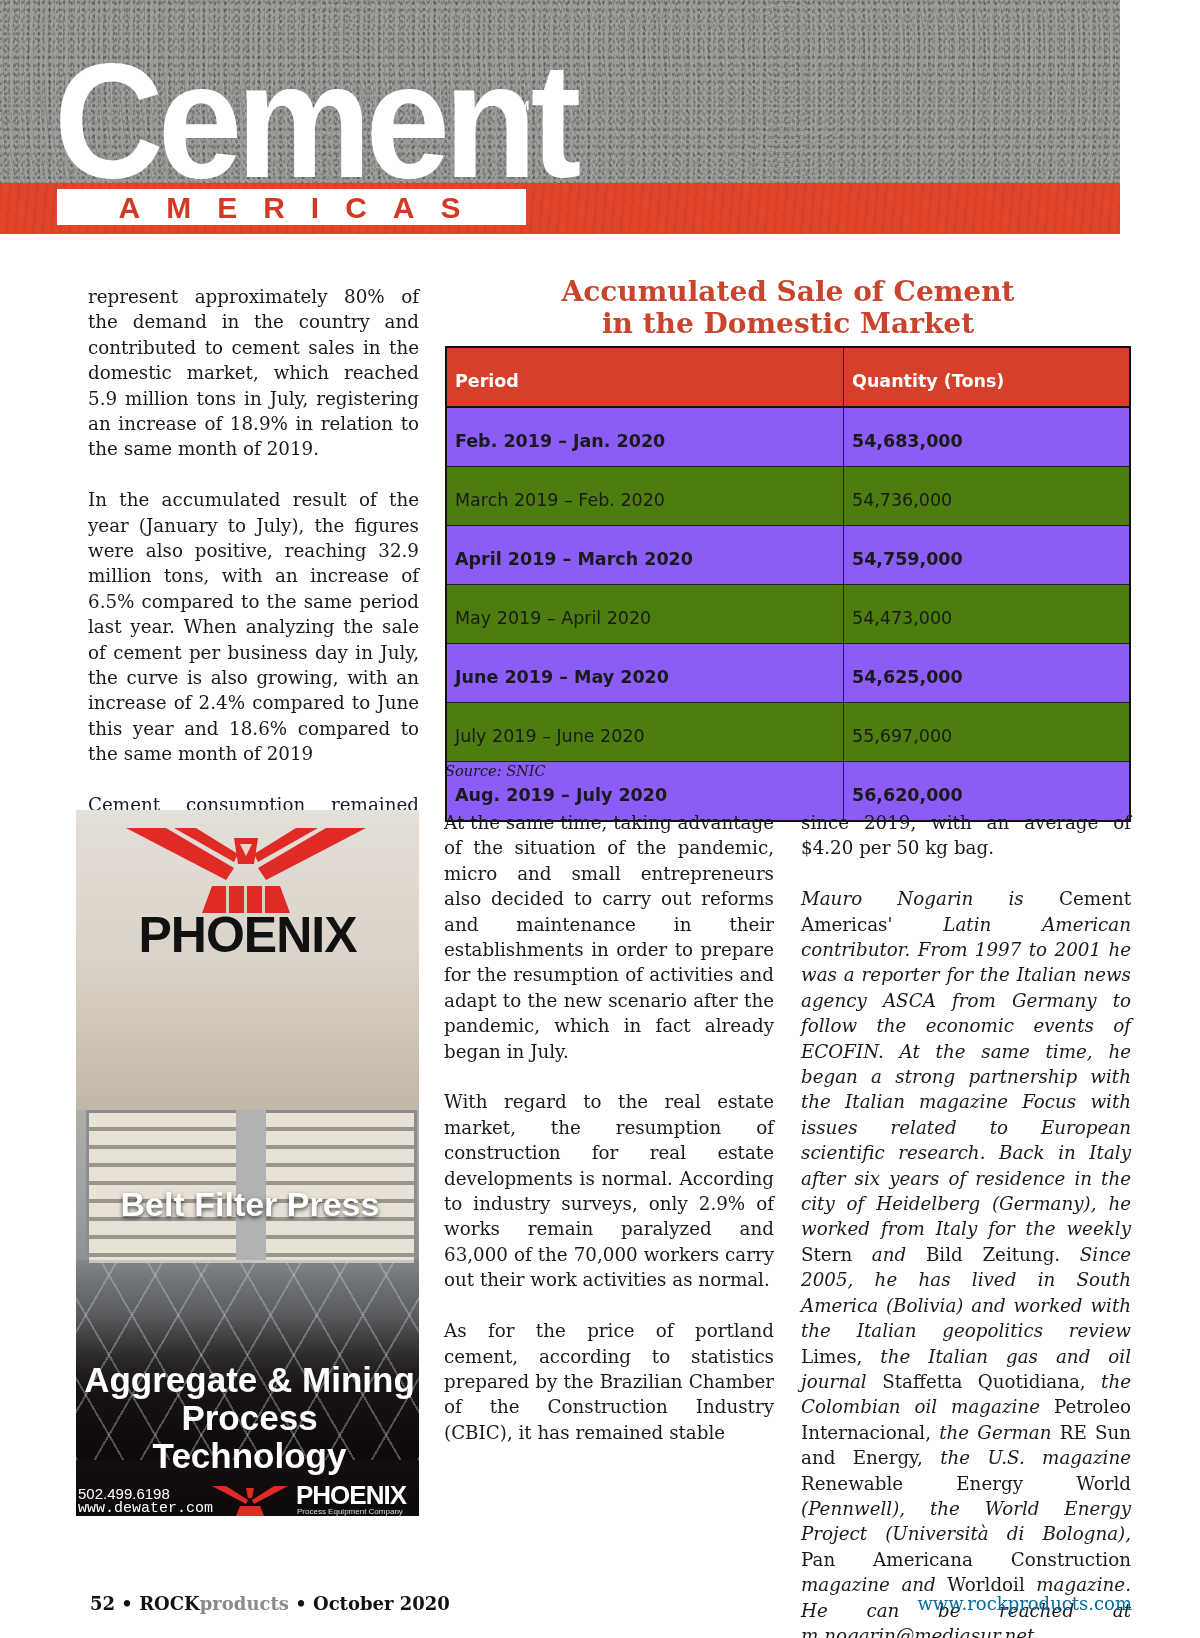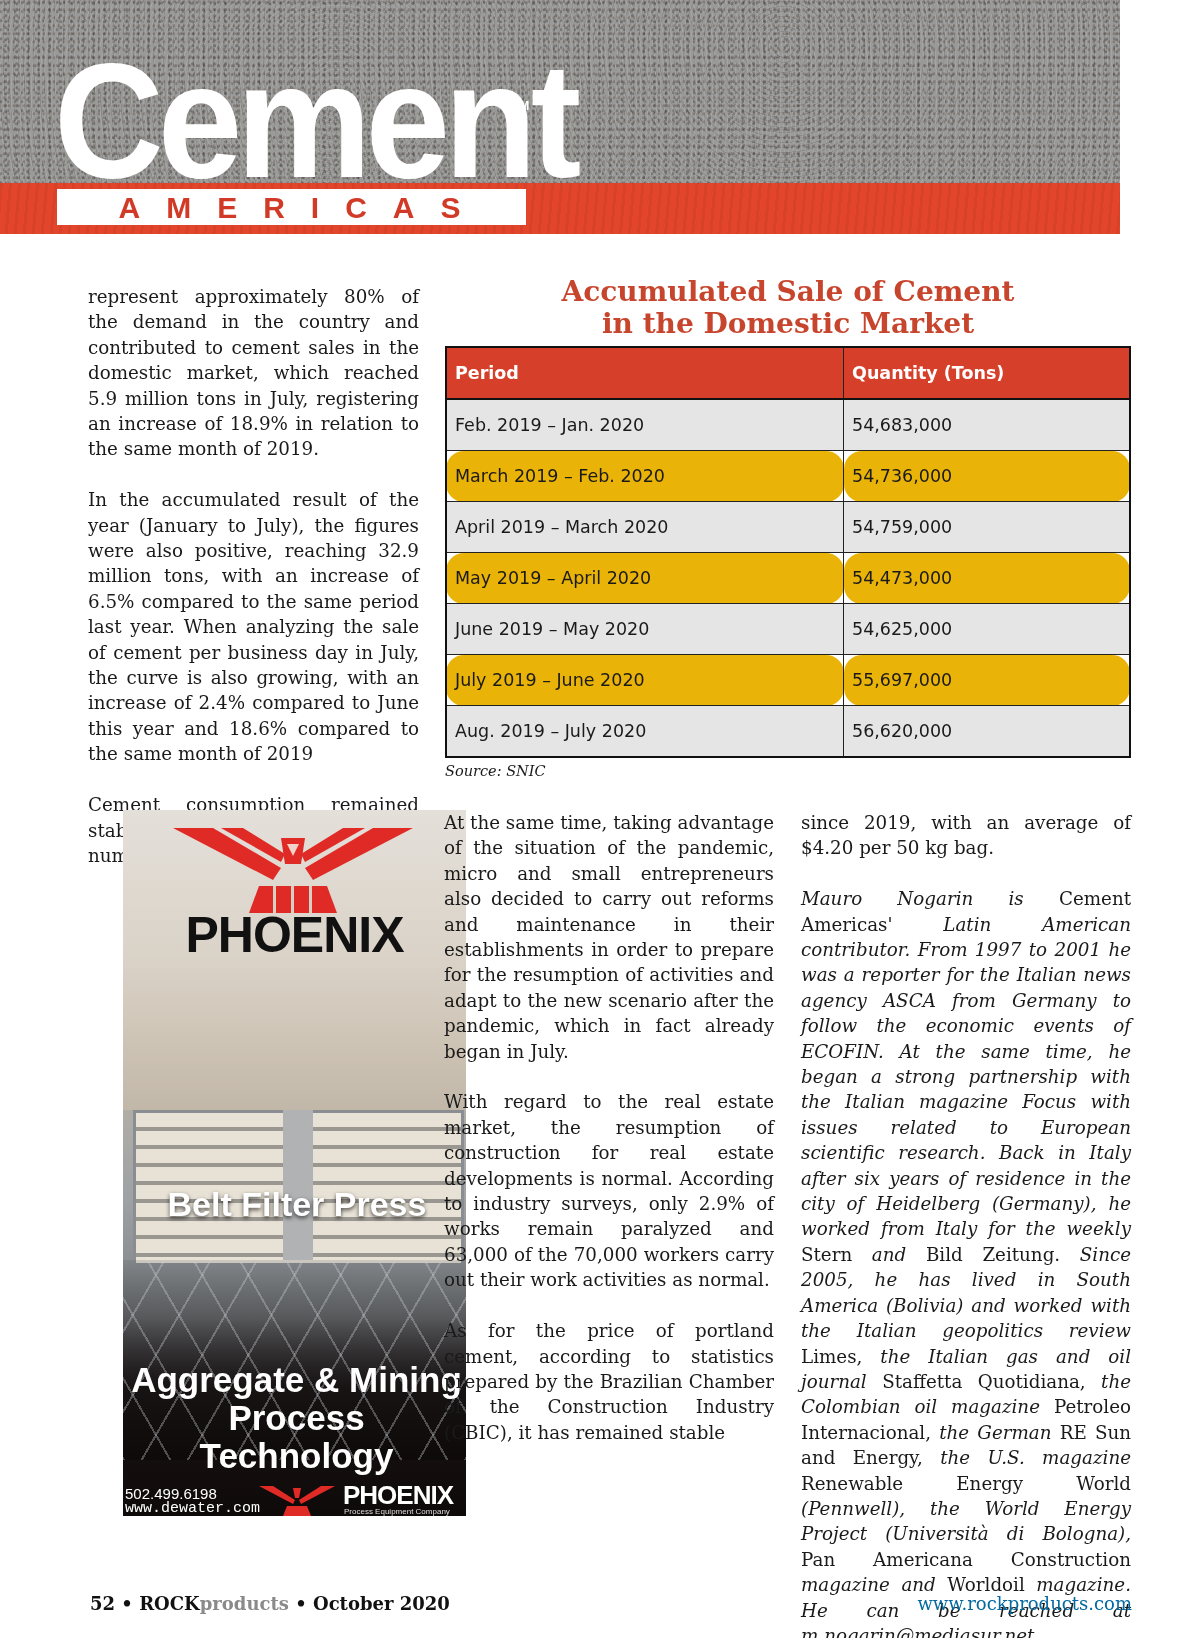--- a/index.html
+++ b/index.html
@@ -38,30 +38,30 @@
   .col-left { left:88px; top:277px; width:331px; }
   .col-mid { left:444px; top:803px; width:330px; }
   .col-right { left:801px; top:803px; width:330px; }
   .it { font-style:italic; }
 
   
   .table-title { position:absolute; left:444px; top:276px; width:688px; text-align:center;
     font-family:"DejaVu Serif", serif; font-weight:bold; font-size:28px; line-height:32px; color:#c8452d; }
   table.sales { position:absolute; left:445px; top:346px; width:686px; border-collapse:collapse;
     font-family:"DejaVu Sans", sans-serif; font-size:17.5px; border:2px solid #111; }
-  table.sales th, table.sales td { height:50px; padding:0 0 0 8px; text-align:left; border:1px solid #222; }
+  table.sales th, table.sales td { height:50px; padding:8px 0 0 8px; text-align:left; border:1px solid #222; }
   table.sales th { background:#d6402a; color:#ffffff; font-weight:bold; border-bottom:2px solid #111; }
   table.sales th:first-child, table.sales td:first-child { width:388px; }
-  table.sales tr.odd td { background:#e5e5e5; }
-  table.sales tr.even td { background:#eab308;border-radius:18px; }
+  table.sales tr.odd td { background:#8b5cf6;font-weight:bold; }
+  table.sales tr.even td { background:#4d7c0f; }
   .source { position:absolute; left:445px; top:763px; font-style:italic; font-size:14.5px; }
 
   
   .ad { position:absolute; left:76px; top:810px; width:343px; height:706px; overflow:hidden;
-    background: linear-gradient(180deg, #cfc9c2 0%, #d5cfc6 20%, #bbb4a8 35%, #9ea2a4 55%, #7b7f82 72%, #1a1414 82%, #0f0a0a 100%); margin-left: 47px; }
+    background: linear-gradient(180deg, #cfc9c2 0%, #d5cfc6 20%, #bbb4a8 35%, #9ea2a4 55%, #7b7f82 72%, #1a1414 82%, #0f0a0a 100%); }
   .ad .photo-sky { position:absolute; left:0; top:0; width:343px; height:300px;
     background: linear-gradient(180deg, rgba(230,226,220,.9), rgba(205,190,170,.6)); }
   .ad .machine { position:absolute; left:10px; top:300px; width:325px; height:150px;
     background: repeating-linear-gradient(180deg, #e8e2d6 0 14px, #9a9690 14px 18px); border:3px solid #8a8e92; }
   .ad .machine-gap { position:absolute; left:160px; top:300px; width:30px; height:150px; background:#b0b2b4; }
   .ad .scaffold { position:absolute; left:0; top:450px; width:343px; height:200px;
     background: repeating-linear-gradient(60deg, rgba(200,205,210,.35) 0 2px, transparent 2px 40px),
                 repeating-linear-gradient(-60deg, rgba(200,205,210,.35) 0 2px, transparent 2px 40px),
                 linear-gradient(180deg, rgba(90,95,100,.2), rgba(15,10,10,1)); }
   .ad .eagle { position:absolute; left:50px; top:18px; width:240px; height:85px; }

